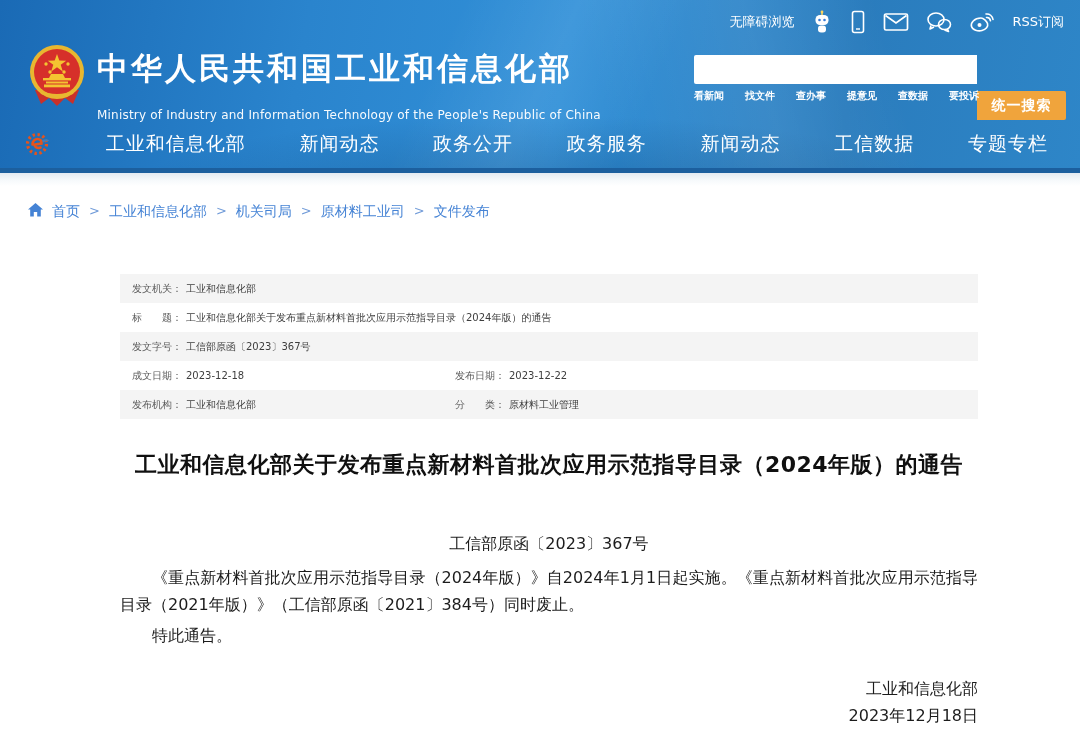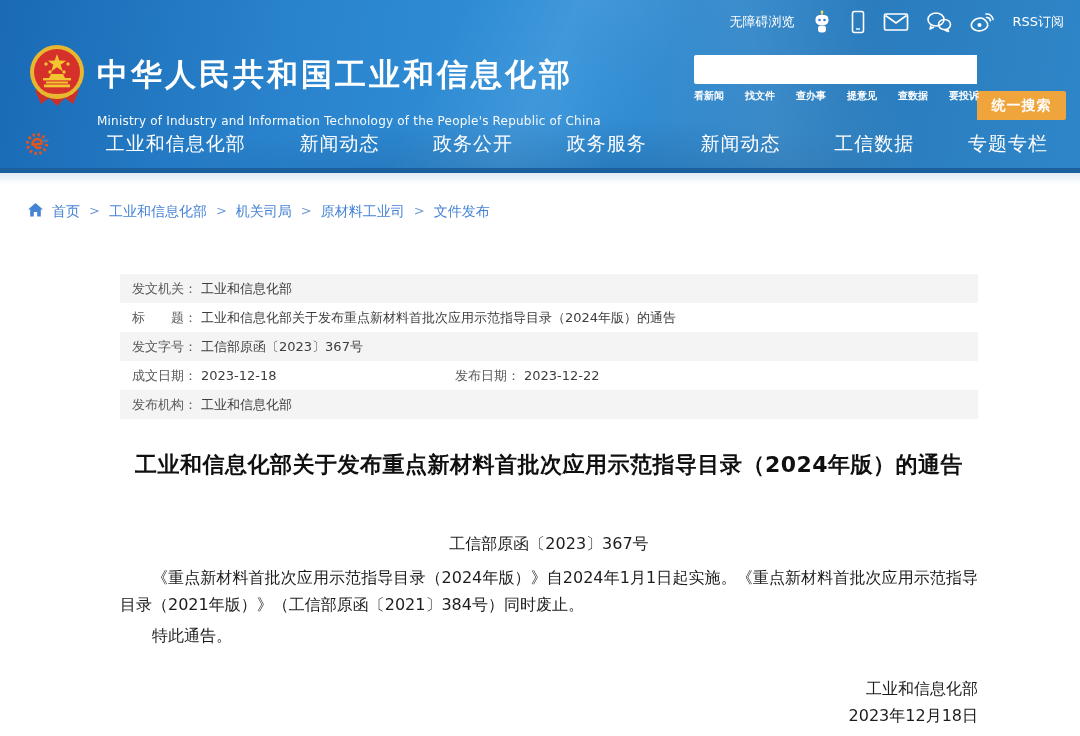--- a/index.html
+++ b/index.html
@@ -32,21 +32,21 @@
 
   .topbar {
     position:absolute; top:0; right:16px; height:44px;
     display:flex; align-items:center; gap:17px; font-size:13px;
   }
   .topbar .txt-link { color:#fff; }
   .topbar .ic { display:flex; align-items:center; }
 
   .emblem { position:absolute; left:25px; top:42px; width:64px; height:68px; }
 
-  .site-title { position:absolute; left:97px; top:56px; }
+  .site-title { position:absolute; left:97px; top:50px; }
   .site-title .cn { font-size:31px; font-weight:bold; letter-spacing:3px; line-height:36px; }
   .site-title .en { font-size:12px; margin-top:22px; letter-spacing:.2px; opacity:.96; }
 
   .search { position:absolute; left:694px; top:55px; width:372px; height:29px; display:flex; }
   .search input {
     flex:1; height:29px; border:none; outline:none; background:#fff;
     padding:0 8px; font-size:13px; border-radius:2px 0 0 2px;
   }
   .search button {
     width:89px; height:29px; border:none; background:#f0a43c; color:#fff;
@@ -77,21 +77,21 @@
   
   .breadcrumb {
     position:absolute; top:203px; left:28px;
     display:flex; gap:9px;
     font-size:14px; color:#4583d5;
   }
   .breadcrumb .sep { color:#6f9ad8; font-size:13px; }
   .breadcrumb a { color:#4583d5; }
 
   
-  .meta-table { position:absolute; top:274px; left:120px; width:858px; font-size:13px; color:#454545; }
+  .meta-table { position:absolute; top:274px; left:120px; width:858px; font-size:10px; color:#454545; }
   .meta-row { height:29px; line-height:29px; position:relative; padding-left:12px; background:#fff; }
   .meta-row.gray { background:#f4f4f4; }
   .meta-row .label { color:#5a5a5a; }
   .meta-row .value { color:#3d3d3d; margin-left:4px; }
   .meta-row .cell2 { position:absolute; left:335px; top:0; height:29px; line-height:29px; }
 
   
   .article { position:absolute; top:448px; left:120px; width:858px; color:#222; }
   .article-title {
     font-size:22px; font-weight:bold; text-align:center; line-height:34px;
@@ -234,20 +234,21 @@
   </div>
   <div class="meta-row gray">
     <span class="label">发文字号：</span><span class="value">工信部原函〔2023〕367号</span>
   </div>
   <div class="meta-row">
     <span class="label">成文日期：</span><span class="value">2023-12-18</span>
     <span class="cell2"><span class="label">发布日期：</span><span class="value">2023-12-22</span></span>
   </div>
   <div class="meta-row gray">
     <span class="label">发布机构：</span><span class="value">工业和信息化部</span>
+    <span class="cell2"><span class="label">分　　类：</span><span class="value">原材料工业管理</span></span>
   </div>
 </div>
 
 <div class="article">
   <div class="article-title">工业和信息化部关于发布重点新材料首批次应用示范指导目录（2024年版）的通告</div>
   <div class="doc-number">工信部原函〔2023〕367号</div>
   <p class="para">《重点新材料首批次应用示范指导目录（2024年版）》自2024年1月1日起实施。《重点新材料首批次应用示范指导目录（2021年版）》（工信部原函〔2021〕384号）同时废止。</p>
   <p class="para short">特此通告。</p>
   <div class="sign">
     <div>工业和信息化部</div>

